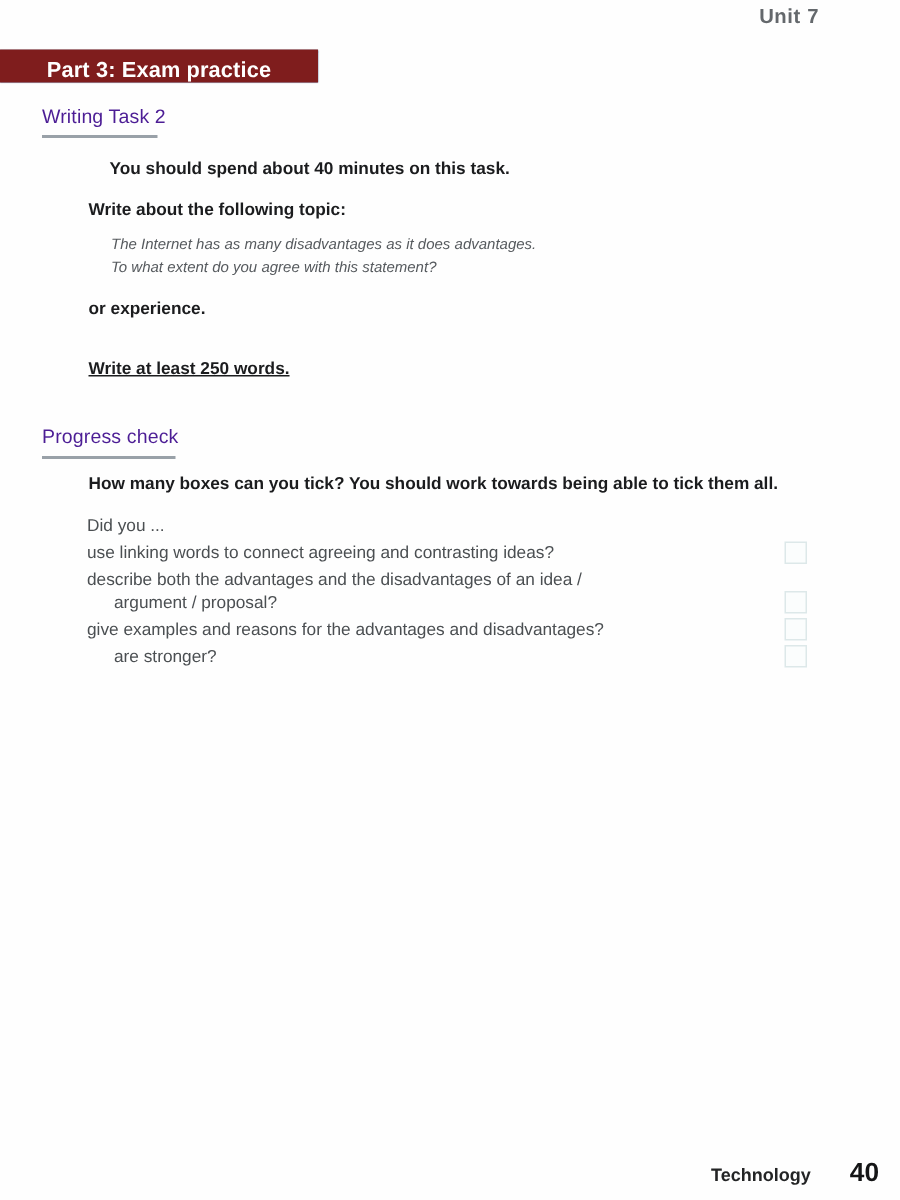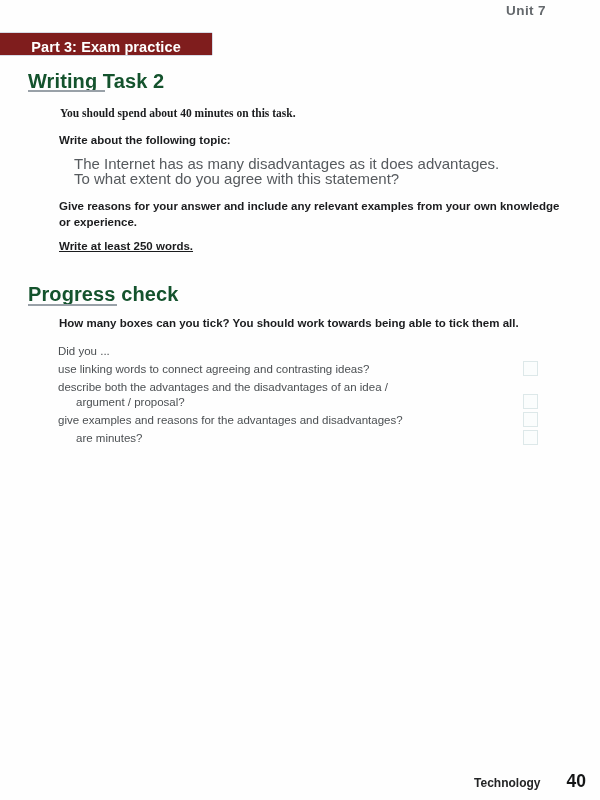--- a/index.html
+++ b/index.html
@@ -19,31 +19,31 @@
 
   .banner {
     top: 33px; left: 0; width: 212px; height: 22px;
     background: #7f1d1d; color: #ffffff;
     display: flex; align-items: flex-end; justify-content: center;
     font-size: 14.5px; font-weight: 700; letter-spacing: 0.1px;
     box-shadow: 0 0 1px #12306f;
   }
 
   .section-heading {
-    font-size: 20px; font-weight: 700; color: #14532d; letter-spacing: 0.1px;
+    font-size: 13px; font-weight: 400; color: #4c1d95; letter-spacing: 0.1px;
   }
   .heading-rule {
     height: 1.5px; background: #99a1a8;
   }
 
   .bold-line { font-size: 11.5px; font-weight: 700; color: #1b1c1e; }
   .reasons { line-height: 16px; }
 
   .topic-block {
-    font-size: 15px; color: #565a5e; line-height: 15px;
+    font-size: 10px; font-style: italic; color: #565a5e; line-height: 15px;
   }
 
   .checklist {
     top: 344px; left: 58px; width: 492px;
     font-size: 11.5px; color: #4b4f52; line-height: 15px;
   }
   .lead-in { margin-bottom: 3px; }
   .check-item { position: relative; margin-top: 3px; padding-right: 30px; }
   .check-item .cont { padding-left: 18px; }
   .checkbox {
@@ -64,31 +64,30 @@
 
 <div class="abs unit-label">Unit 7</div>
 
 <div class="abs banner">
   <span>Part 3: Exam practice</span>
 </div>
 
 <div class="abs section-heading" style="top:70px; left:28px;">Writing Task 2</div>
 <div class="abs heading-rule" style="top:90px; left:28px; width:77px;"></div>
 
-<div class="abs bold-line" style="top:107px; left:60px;font-family:Liberation Serif, serif;">You should spend about 40 minutes on this task.</div>
+<div class="abs bold-line" style="top:107px; left:73px;">You should spend about 40 minutes on this task.</div>
 
 <div class="abs bold-line" style="top:134px; left:59px;">Write about the following topic:</div>
 
 <div class="abs topic-block" style="top:156px; left:74px;">
   <div>The Internet has as many disadvantages as it does advantages.</div>
   <div>To what extent do you agree with this statement?</div>
 </div>
 
 <div class="abs bold-line reasons" style="top:198px; left:59px;">
-  <div>Give reasons for your answer and include any relevant examples from your own knowledge</div>
   <div>or experience.</div>
 </div>
 
 <div class="abs bold-line" style="top:240px; left:59px;text-decoration:underline;">Write at least 250 words.</div>
 
 <div class="abs section-heading" style="top:283px; left:28px;">Progress check</div>
 <div class="abs heading-rule" style="top:304px; left:28px; width:89px;"></div>
 
 <div class="abs bold-line" style="top:317px; left:59px;">How many boxes can you tick? You should work towards being able to tick them all.</div>
 
@@ -105,21 +104,21 @@
     <div class="cont">argument / proposal?</div>
     <span class="checkbox"></span>
   </div>
 
   <div class="check-item">
     <div>give examples and reasons for the advantages and disadvantages?</div>
     <span class="checkbox"></span>
   </div>
 
   <div class="check-item">
-    <div class="cont">are minutes?</div>
+    <div class="cont">are stronger?</div>
     <span class="checkbox"></span>
   </div>
 </div>
 
 <div class="abs footer">
   <span class="footer-section">Technology</span>
   <span class="footer-page">40</span>
 </div>
 
 </body></html>

